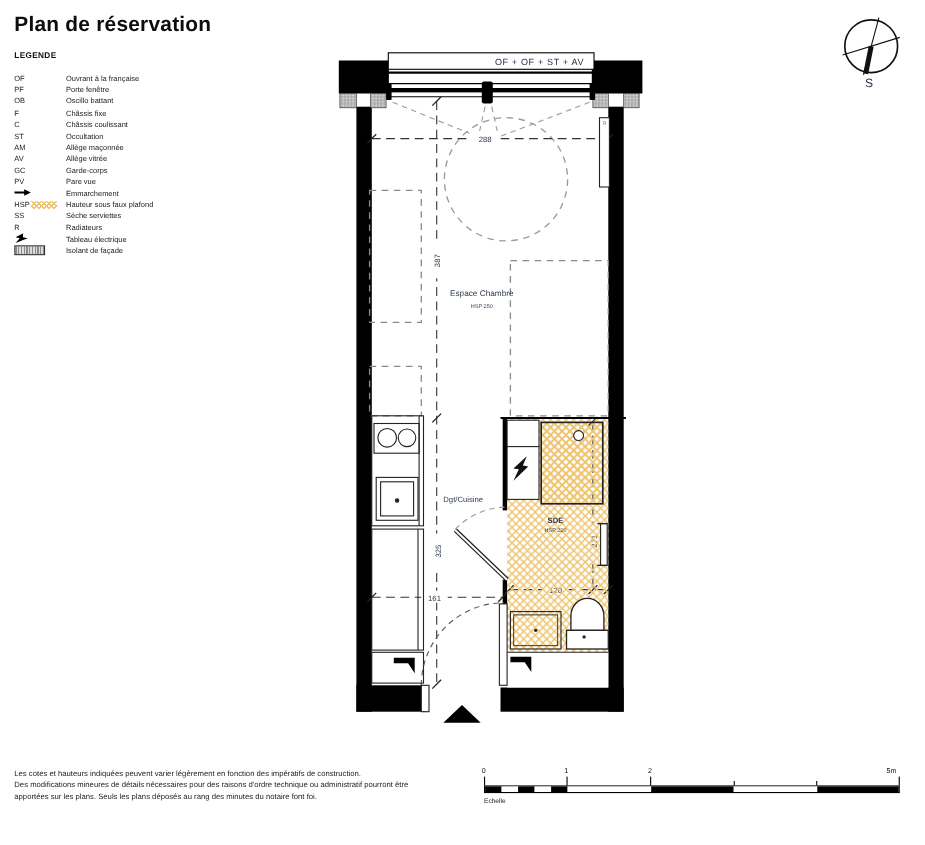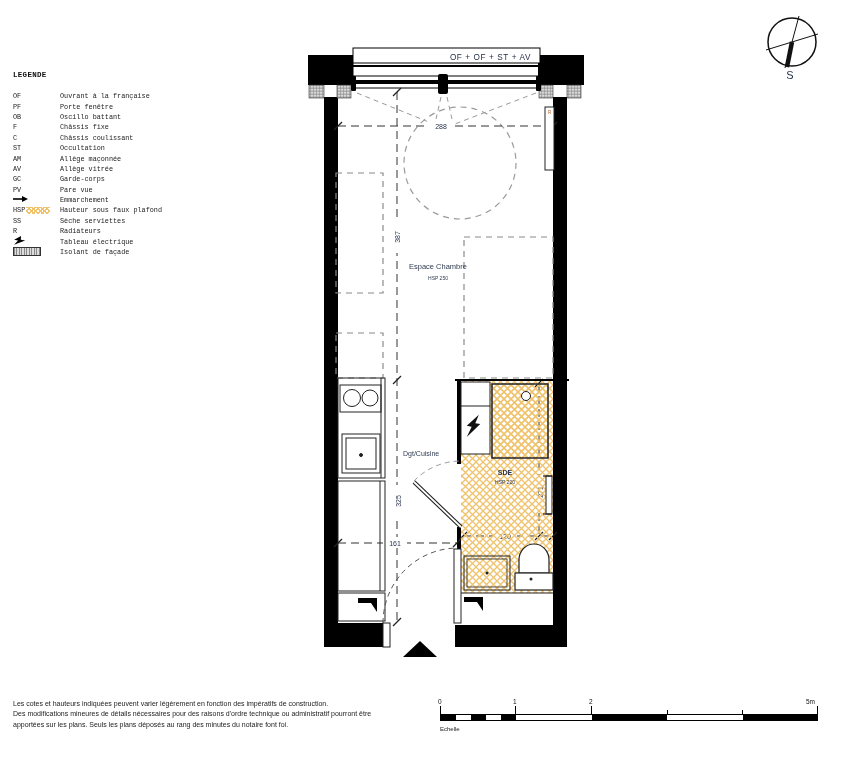--- a/index.html
+++ b/index.html
@@ -1,20 +1,20 @@
 <!DOCTYPE html>
 <html><head>
 <meta charset="utf-8">
 <style>
   html,body{margin:0;padding:0;background:#fff;}
   #canvas{position:relative;width:841px;height:768px;background:#fff;overflow:hidden;
           font-family:"Liberation Sans",sans-serif;color:#111;}
   .abs{position:absolute;}
   #page-title{left:13px;top:12px;font-size:19px;font-weight:bold;letter-spacing:.2px;color:#0d0d0d;}
-  #legend{left:13px;top:71px;width:230px;font-family:Liberation Mono, monospace;}
+  #legend{left:13px;top:46px;width:230px;}
   #legend .hd{font-size:7.5px;font-weight:bold;margin-bottom:12px;letter-spacing:.3px;}
   .lrow{display:grid;grid-template-columns:47px auto;height:10.4px;align-items:center;font-size:6.8px;color:#1c1c1c;}
   .hsp-swatch{display:inline-block;width:24px;height:7px;vertical-align:middle;margin-left:1px;
       background:
         repeating-linear-gradient(45deg,transparent 0 2px,#efc26b 2px 3.2px),
         repeating-linear-gradient(-45deg,transparent 0 2px,#efc26b 2px 3.2px);}
   .insul-swatch{display:inline-block;width:26px;height:7px;border:1px solid #333;
       background:repeating-linear-gradient(90deg,#8a8a8a 0 1px,#dcdcdc 1px 2.5px);}
   #scalebar{left:440px;top:698px;width:378px;font-size:6.5px;}
   #scalebar .lbl{position:absolute;top:0;}
@@ -24,20 +24,21 @@
   .segB{background:#000;} .segW{background:#fff;}
   #sb-echelle{position:absolute;left:0;top:28px;font-size:6px;color:#222;}
   #footer{left:13px;top:699px;width:430px;font-size:7px;line-height:10.4px;color:#222;}
   svg text{font-family:"Liberation Sans",sans-serif;}
 </style>
 </head>
 <body>
 
 <div id="canvas">
 
+  <div class="abs" id="page-title">Plan de réservation</div>
 
   <div class="abs" id="legend">
     <div class="hd">LEGENDE</div>
     <div class="lrow">
         <span>OF</span>
         <span>Ouvrant à la française</span>
       </div>
     <div class="lrow">
         <span>PF</span>
         <span>Porte fenêtre</span>

